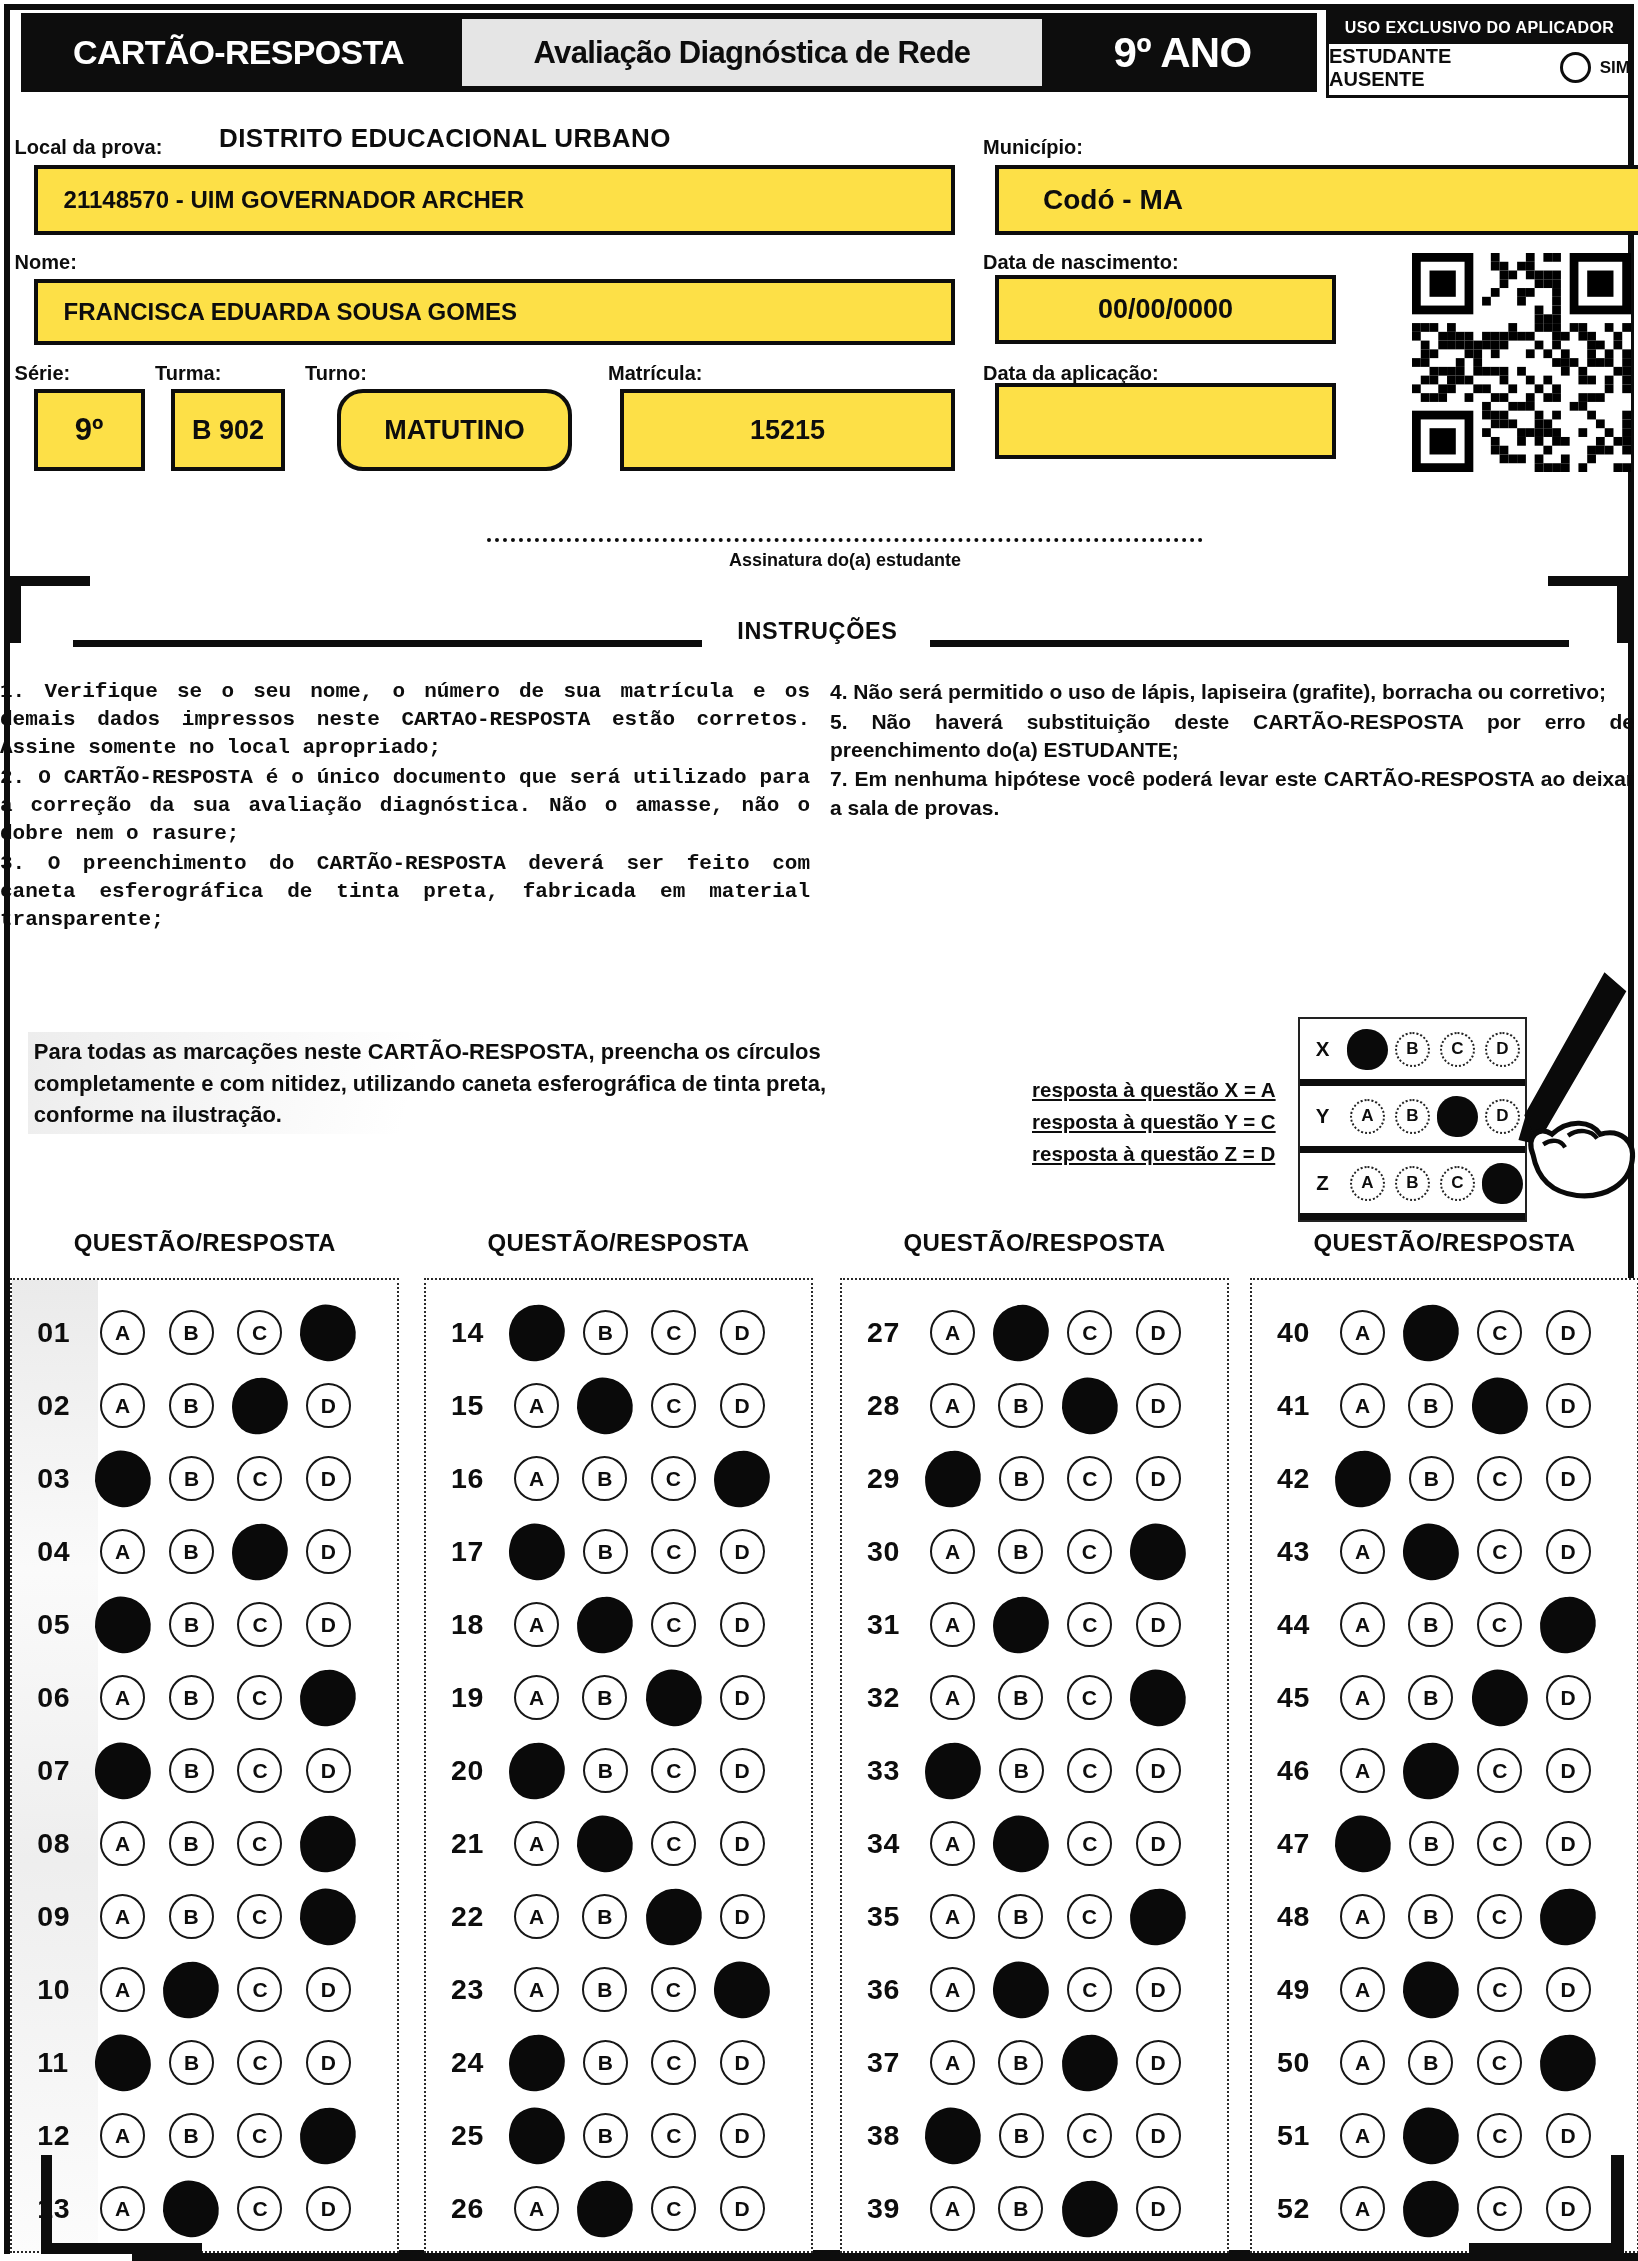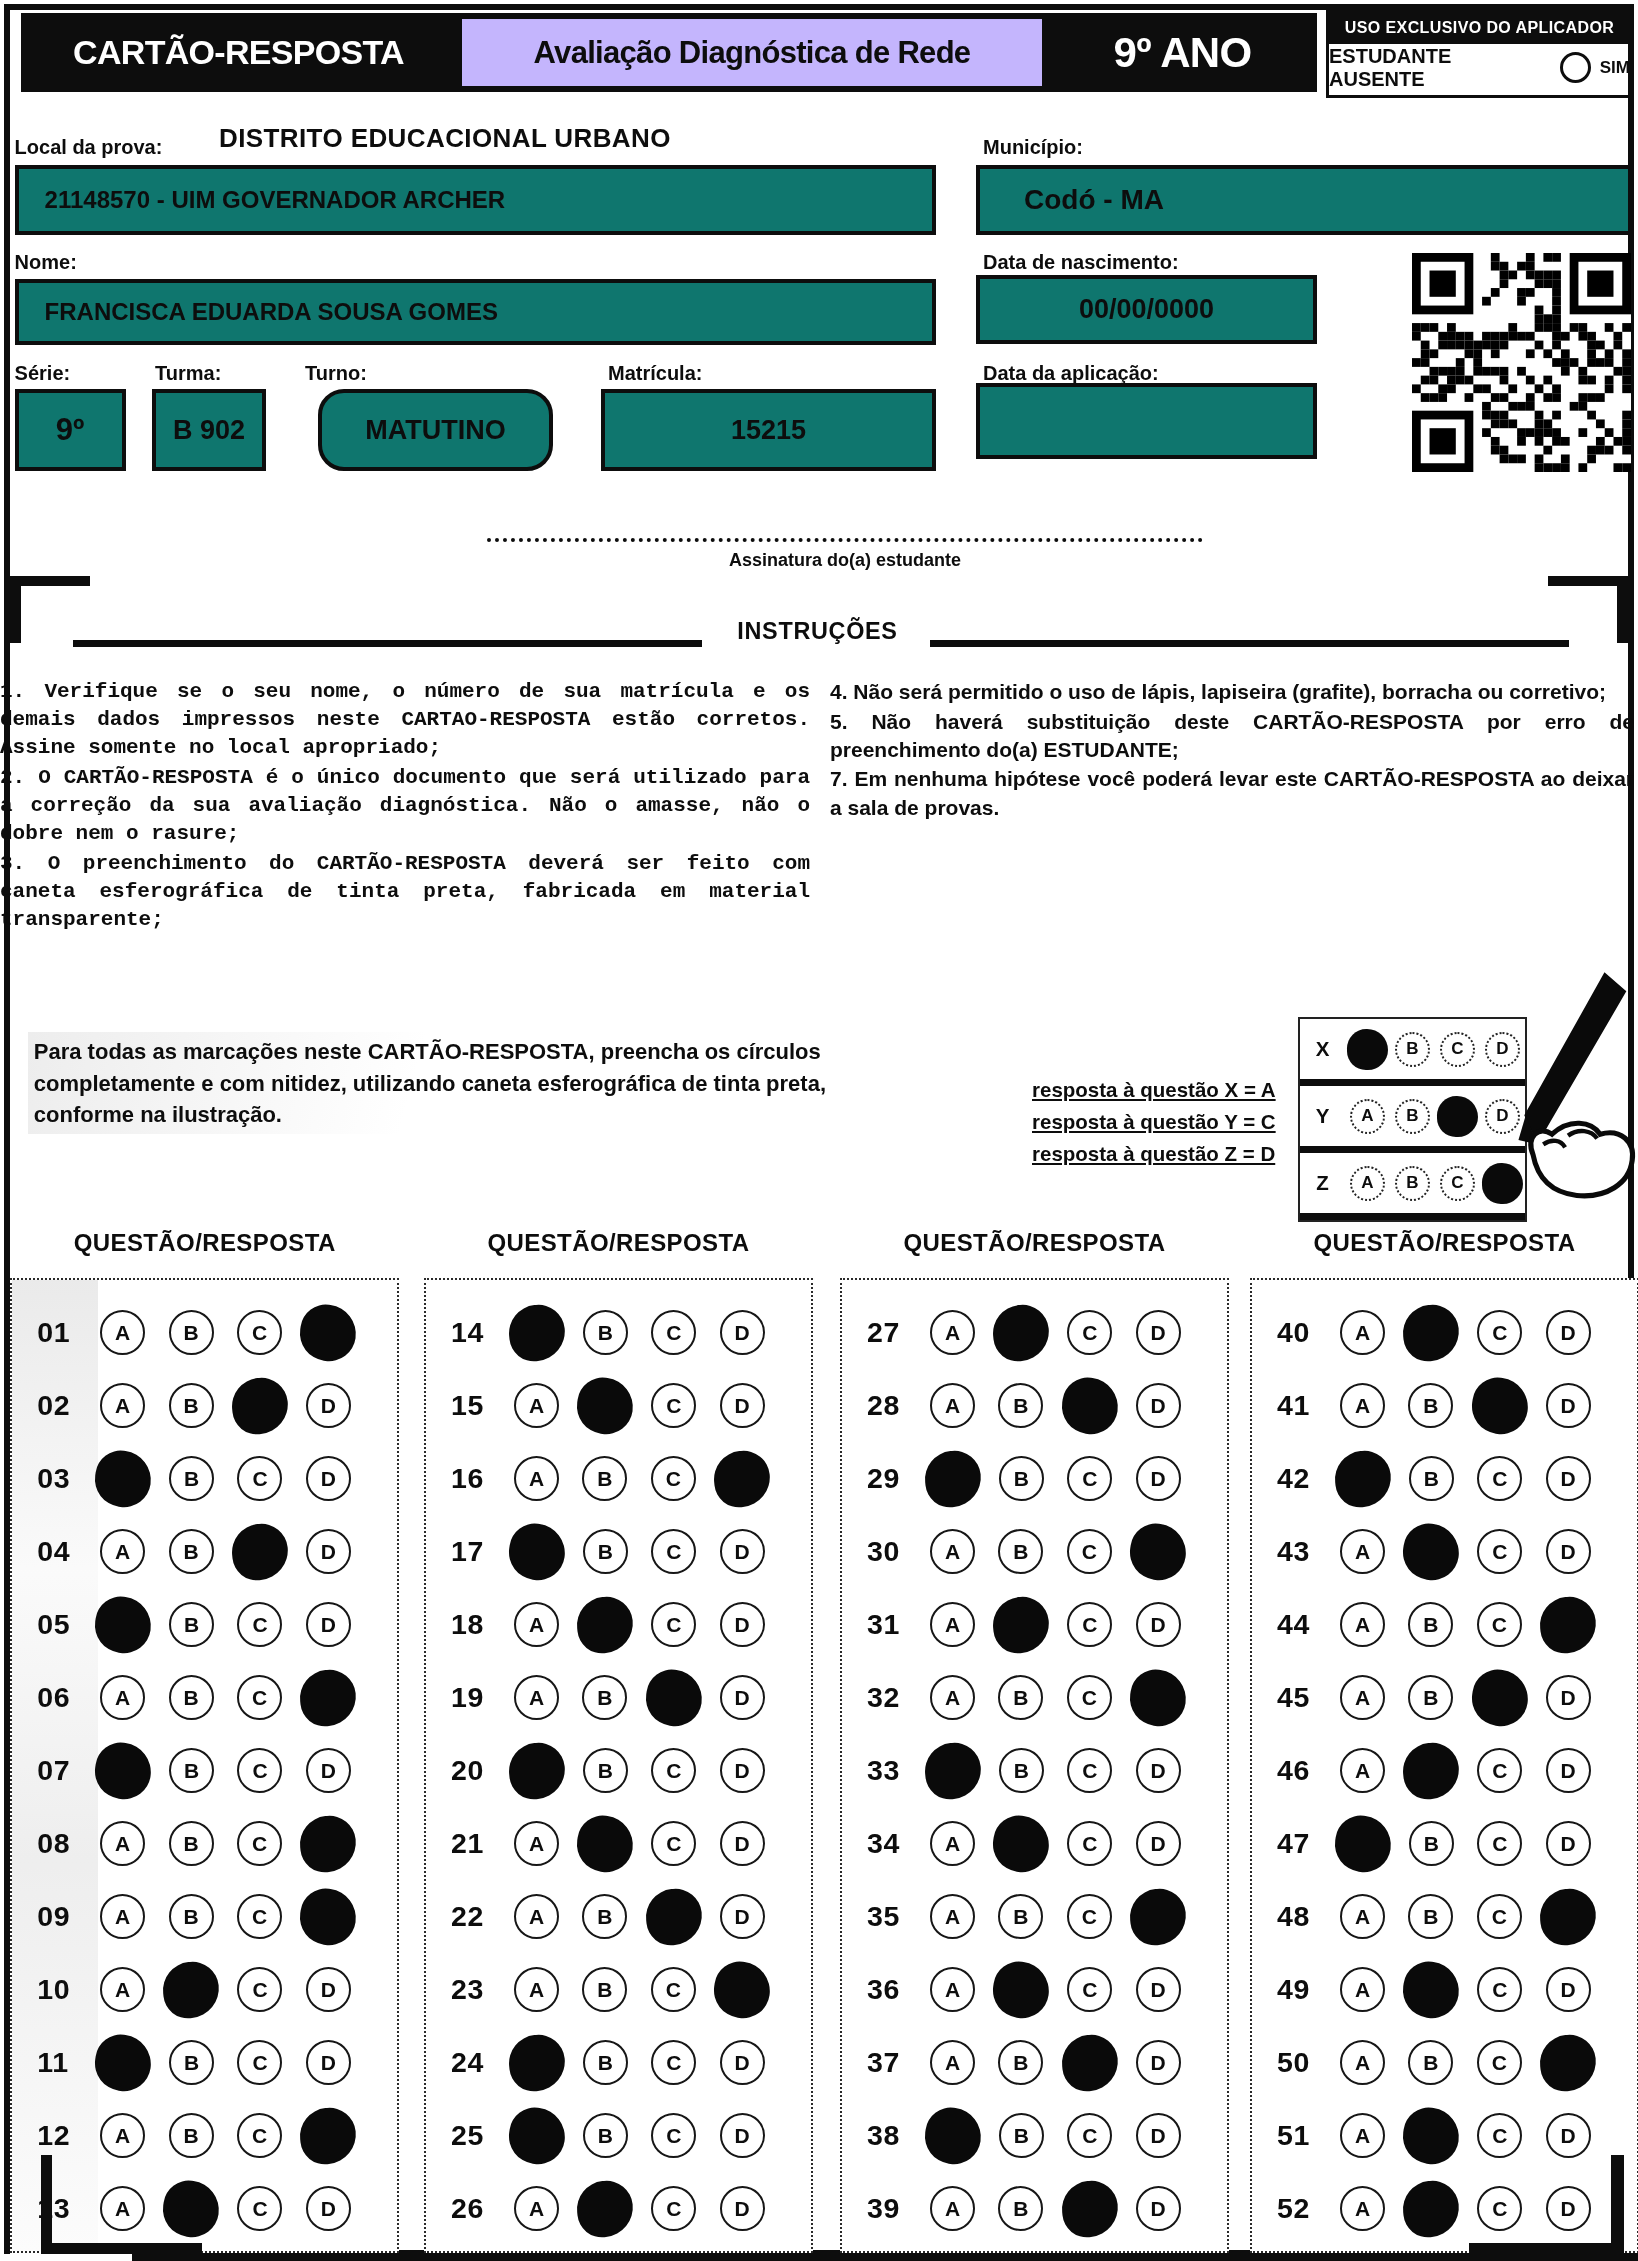--- a/index.html
+++ b/index.html
@@ -6,25 +6,25 @@
   html,body { width:1639px; height:2261px; background:#fff; font-family:"Liberation Sans", sans-serif; color:#0d0d0d; }
   .page { position:relative; width:1639px; height:2261px; background:#fff; overflow:hidden; }
 
   
   .edge { position:absolute; background:#0d0d0d; }
   .edge-top { left:4.4px; top:4.4px; width:1630px; height:5.8px; }
   .edge-left { left:4.4px; top:4.4px; width:5.8px; height:2250px; }
   .edge-right { left:1628px; top:4.4px; width:5.8px; height:2250px; }
   .bottom-bar { left:132px; top:2250px; width:1507px; height:11.7px; }
 
-  .box { border:4.4px solid #0d0d0d; background:#0f766e; position:absolute; display:flex; align-items:center; }
+  .box { border:4.4px solid #0d0d0d; background:#fde047; position:absolute; display:flex; align-items:center;margin-left:19px; }
   .lbl { position:absolute; font-weight:bold; font-size:20px; }
 
   .hdr-black { position:absolute; background:#0d0d0d; color:#fff; display:flex; align-items:center; justify-content:center; font-weight:bold; }
-  .hdr-white { position:absolute; background:#c4b5fd; border:6.6px solid #0d0d0d; display:flex; align-items:center; justify-content:center; font-weight:bold; }
+  .hdr-white { position:absolute; background:#e5e5e5; border:6.6px solid #0d0d0d; display:flex; align-items:center; justify-content:center; font-weight:bold; }
 
   .uso-box { position:absolute; left:1326px; top:8.8px; width:307px; height:89px; border:3.7px solid #0d0d0d; }
   .uso-title { background:#0d0d0d; color:#fff; height:32px; display:flex; align-items:center; justify-content:center; font-size:16px; font-weight:bold; letter-spacing:0.4px; }
   .uso-row { height:48px; display:flex; align-items:center; justify-content:center; gap:8.8px; font-weight:bold; font-size:20px; }
   .circle-opt { width:31px; height:31px; border:3.7px solid #0d0d0d; border-radius:50%; }
   .uso-sim { font-size:17px; font-weight:bold; }
 
   .qr { position:absolute; left:1412px; top:253px; width:219px; height:219px; }
 
   .sig-line { position:absolute; left:487px; top:538px; width:716px; border-top:4.4px dotted #0d0d0d; }

